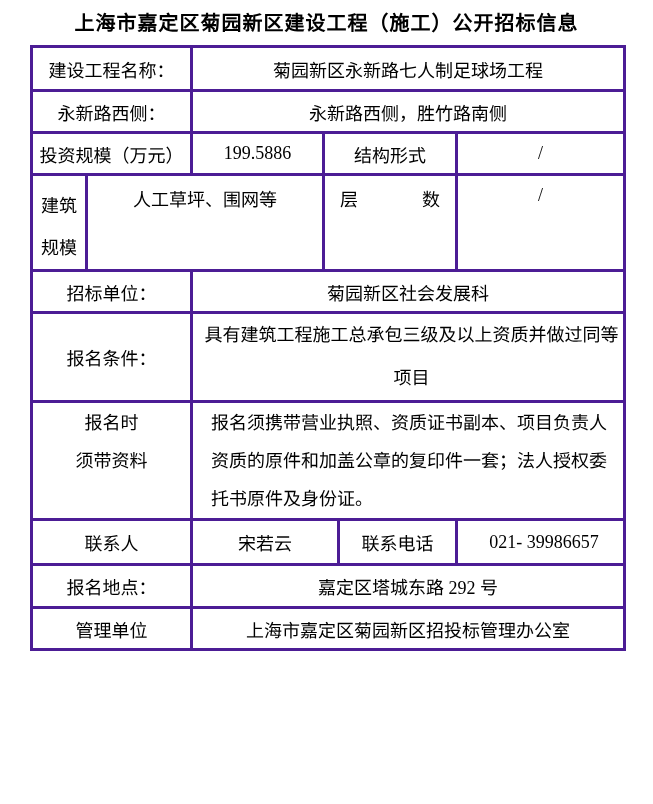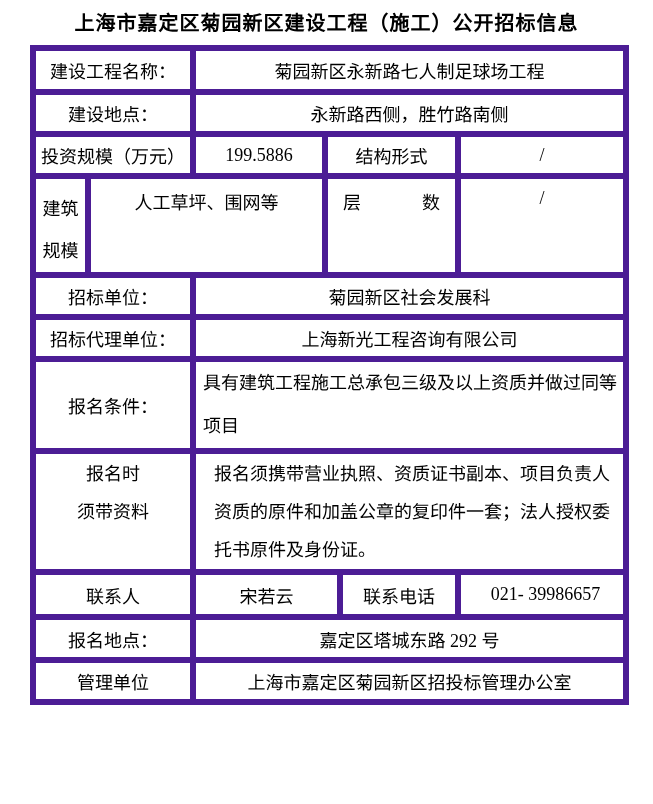--- a/index.html
+++ b/index.html
@@ -29,21 +29,21 @@
     letter-spacing: 1px;
     white-space: nowrap;
   }
   table.bid-table {
     border-collapse: collapse;
     table-layout: fixed;
     width: 593px;
     margin: 9px 0 0 30px;
   }
   .bid-table td {
-    border: 6px solid #4c1d95;
+    border: 3px solid #4c1d95;
     font-size: 18px;
     text-align: center;
     vertical-align: middle;
     padding: 0;
     overflow: hidden;
   }
   
   tr.r1  { height: 44px; }
   tr.r2  { height: 42px; }
   tr.r3  { height: 42px; }
@@ -56,21 +56,21 @@
   tr.r10 { height: 43px; }
   tr.r11 { height: 43px; }
   tr.r12 { height: 42px; }
 
   .bid-table td.nowrap { white-space: nowrap; }
   .bid-table td.left   { text-align: center; padding-left: 7px; }
   .bid-table td.vtop   { vertical-align: top; padding-top: 9px; }
 
   
   .bid-table td.wrap2 {
-    text-align: left;
+    text-align: center;
     line-height: 43px;
     padding: 0 0 0 7px;
   }
   .bid-table td.wrap3 {
     vertical-align: top;
     text-align: left;
     line-height: 38px;
     padding: 1px 6px 0 18px;
   }
   .two-line div { line-height: 42px; }
@@ -103,21 +103,21 @@
       <col style="width:168px">
     </colgroup>
 
     <tbody>
         <tr class="r1">
       <td colspan="2" class="nowrap">建设工程名称：</td>
       <td colspan="4" class="nowrap">菊园新区永新路七人制足球场工程</td>
     </tr>
 
     <tr class="r2">
-      <td colspan="2" class="nowrap">建设地点：</td>
+      <td colspan="2" class="nowrap">永新路西侧：</td>
       <td colspan="4" class="nowrap">永新路西侧，胜竹路南侧</td>
     </tr>
 
     <tr class="r3">
       <td colspan="2" class="nowrap">投资规模（万元）</td>
       <td class="nowrap">199.5886</td>
       <td colspan="2" class="nowrap">结构形式</td>
       <td class="nowrap">/</td>
     </tr>
 
@@ -134,24 +134,20 @@
         </div>
       </td>
       <td class="vtop">/</td>
     </tr>
 
     <tr class="r5">
       <td colspan="2" class="nowrap">招标单位：</td>
       <td colspan="4" class="nowrap">菊园新区社会发展科</td>
     </tr>
 
-    <tr class="r6">
-      <td colspan="2" class="nowrap">招标代理单位：</td>
-      <td colspan="4" class="nowrap">上海新光工程咨询有限公司</td>
-    </tr>
 
     <tr class="r7">
       <td colspan="2" class="nowrap">报名条件：</td>
       <td colspan="4" class="wrap2">具有建筑工程施工总承包三级及以上资质并做过同等项目</td>
     </tr>
 
     <tr class="r8">
       <td colspan="2" class="lbl-top two-line-sm">
         <div>报名时</div>
         <div>须带资料</div>

